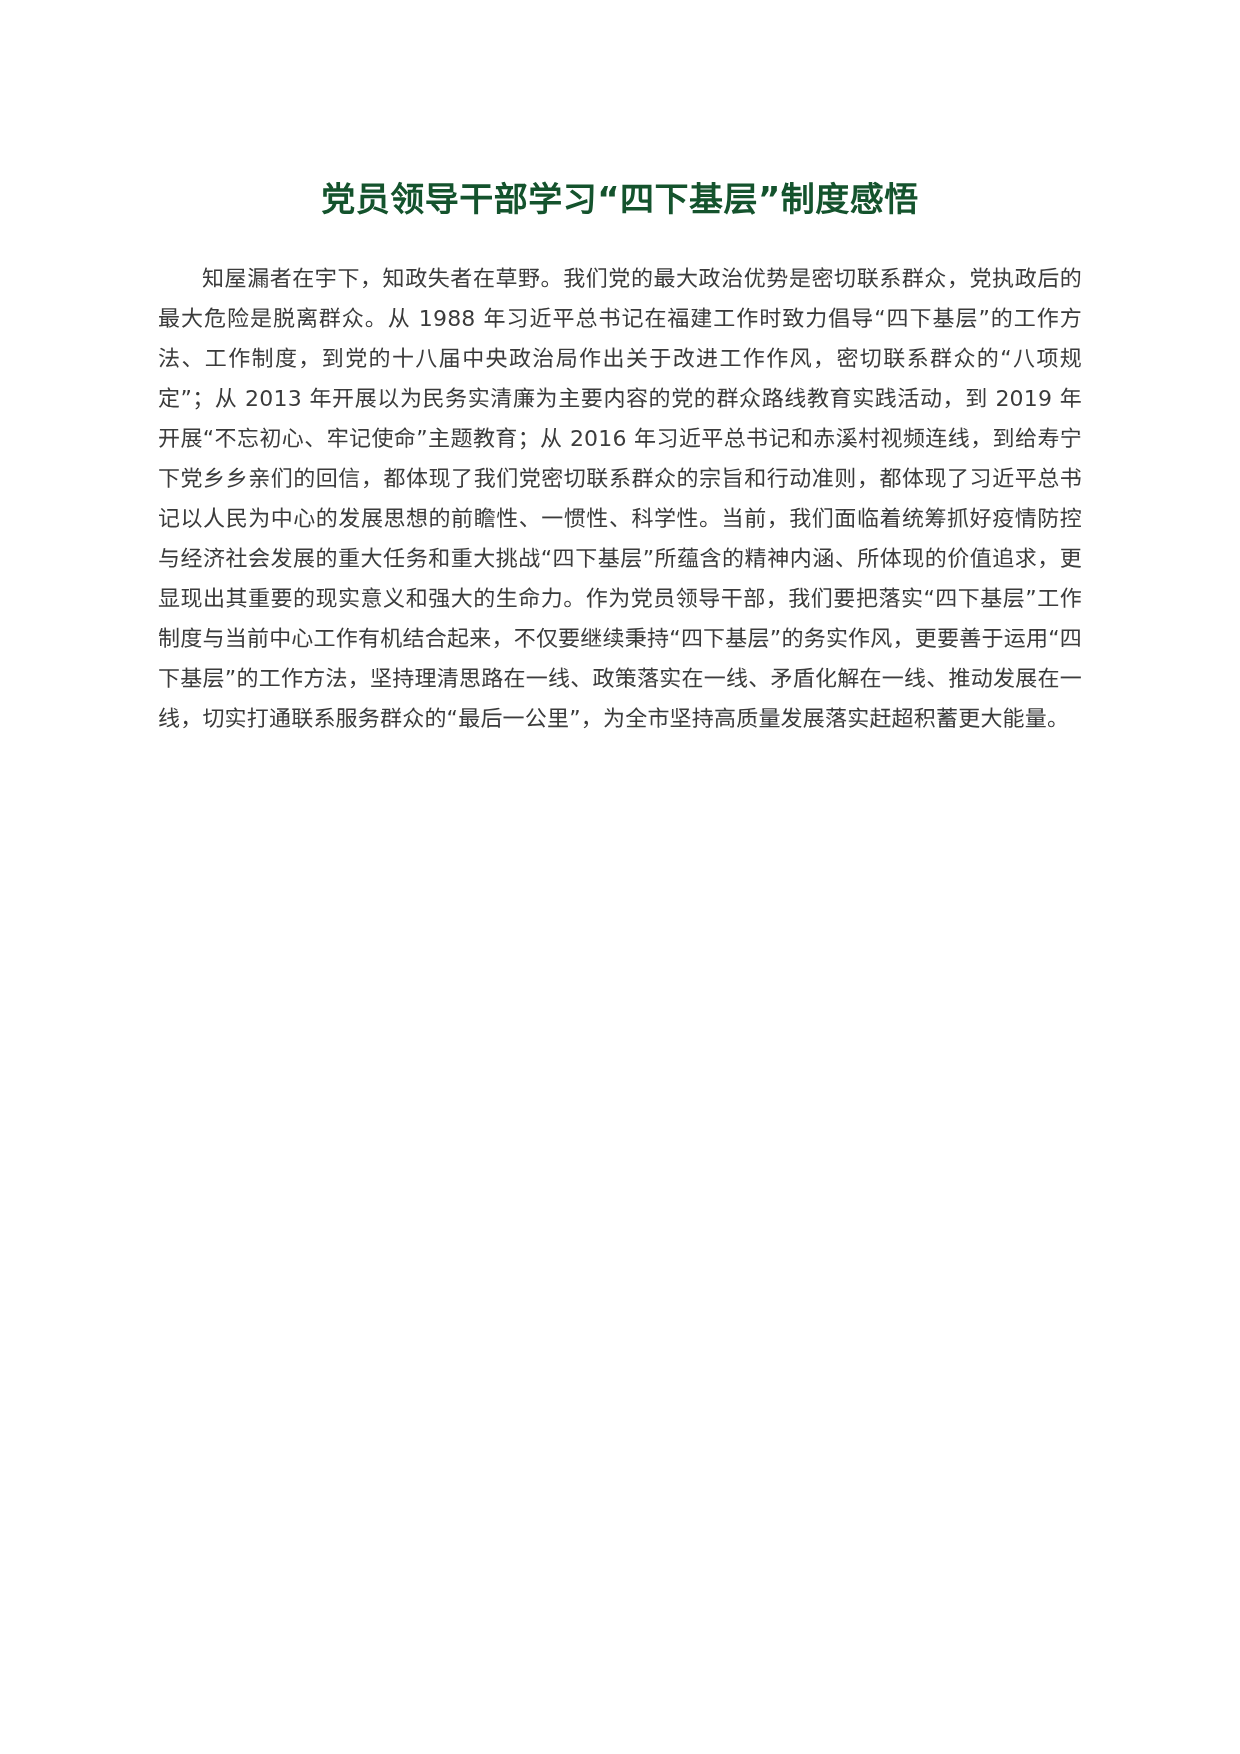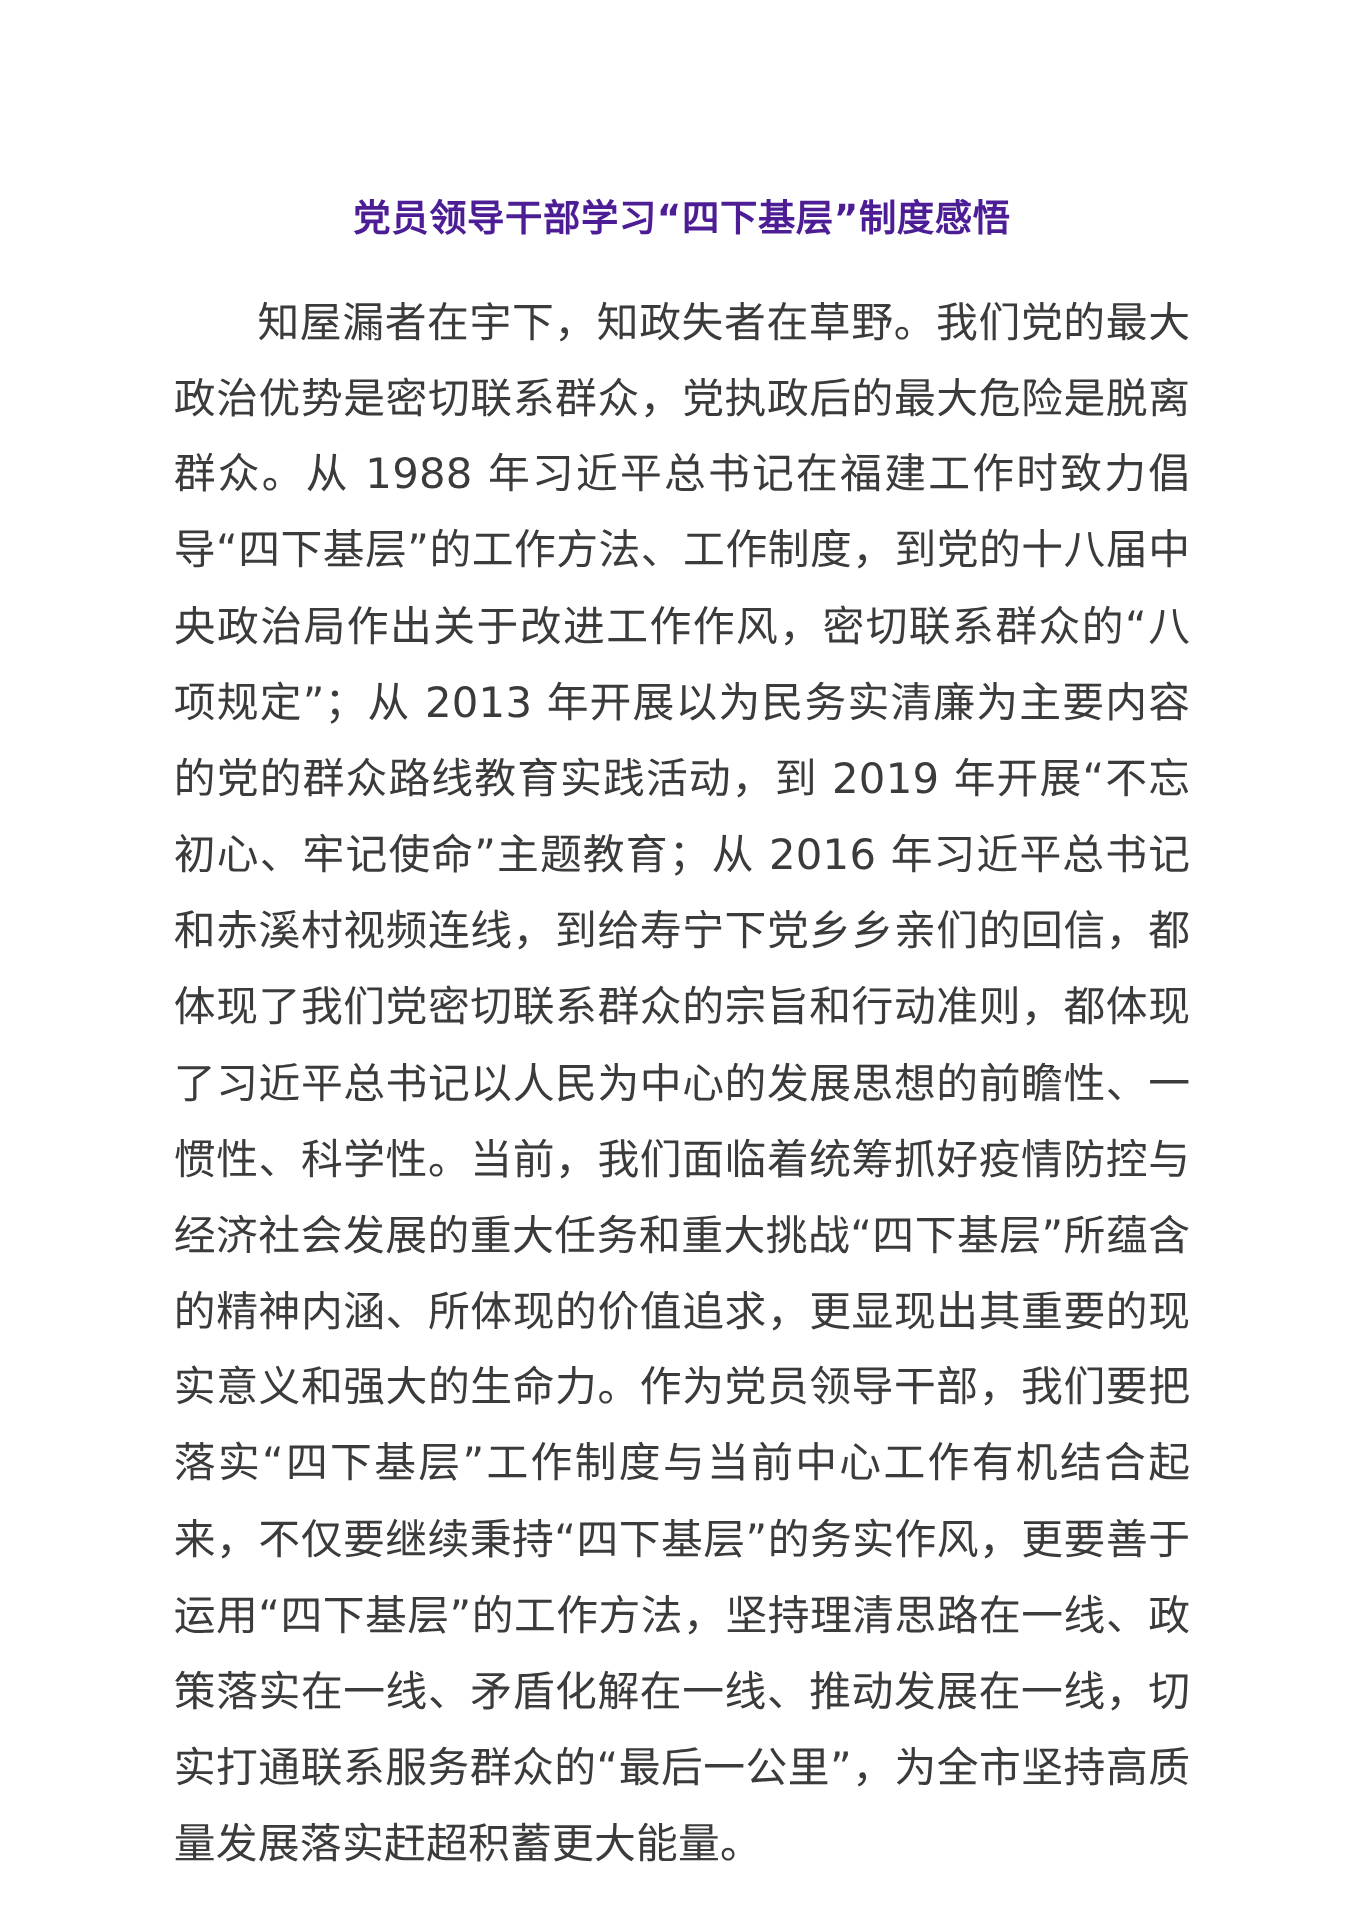--- a/index.html
+++ b/index.html
@@ -20,26 +20,26 @@
     width: 1240px;
     height: 1754px;
     padding: 150px 158px 60px 158px;
     background: #ffffff;
   }
   .doc-title {
     font-size: 34px;
     font-weight: bold;
     text-align: center;
     letter-spacing: 0.5px;
-    color: #4c1d95;
+    color: #14532d;
     margin: 24px 0 34px 0;
     line-height: 1.5;
   }
   .doc-body p {
-    font-size: 38px;
+    font-size: 22px;
     line-height: 1.82;
     text-align: justify;
     text-justify: inter-ideograph;
     text-indent: 2em;
     margin: 0 0 10px 0;
     color: #3b3b3b;
     letter-spacing: 0.2px;
   }
 </style>
 </head>

